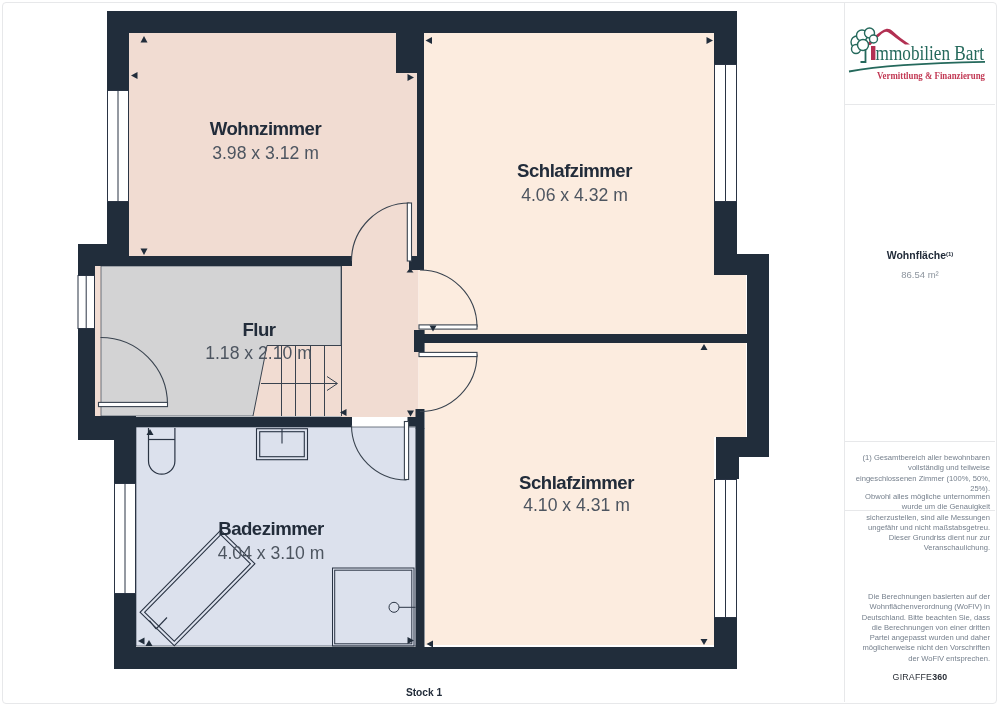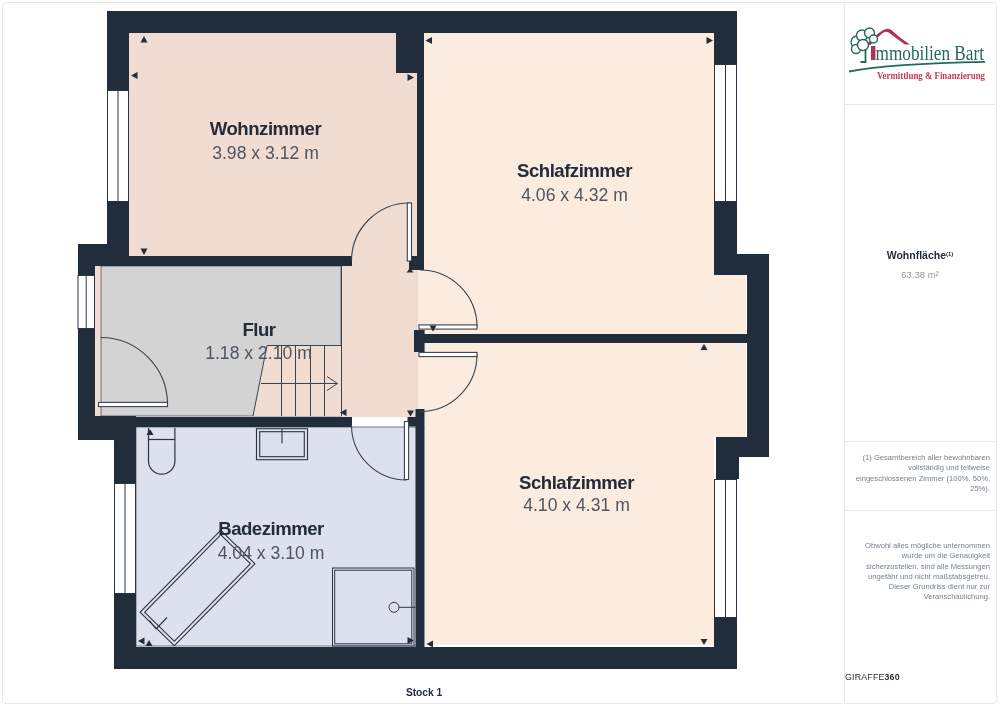--- a/index.html
+++ b/index.html
@@ -246,21 +246,22 @@
 
     <text x="31.5" y="60" font-family="Liberation Serif, serif" font-size="20" fill="#25695c" textLength="108.5" lengthAdjust="spacingAndGlyphs">mmobilien Bart</text>
 
     <path d="M 5 71.5 C 36 65.5 86 62.8 141 61.8" stroke="#25695c" stroke-width="1.8" fill="none"></path>
 
     <text x="33" y="78.8" font-family="Liberation Serif, serif" font-size="10.5" font-weight="bold" fill="#c23a55" textLength="108" lengthAdjust="spacingAndGlyphs">Vermittlung &amp; Finanzierung</text>
   </svg>
 
   <div style="position:absolute;left:845px;top:249px;width:150px;text-align:center;color:#222c3a;font-size:10.5px;font-weight:bold;font-family:'Liberation Sans',sans-serif;">Wohnfläche<span style="font-size:6px;font-weight:bold;vertical-align:3.5px;">(1)</span></div>
 
-  <div style="position:absolute;left:845px;top:269px;width:150px;text-align:center;color:#8d959e;font-size:9.5px;font-family:'Liberation Sans',sans-serif;">63.38 m²</div>
+  <div style="position:absolute;left:845px;top:269px;width:150px;text-align:center;color:#8d959e;font-size:9.5px;font-family:'Liberation Sans',sans-serif;">86.54 m²</div>
 
   <div class="side" style="left:850px;top:453px;width:140px;">(1) Gesamtbereich aller bewohnbaren vollständig und teilweise eingeschlossenen Zimmer (100%, 50%, 25%).</div>
 
-  <div class="side" style="left:850px;top:541px;width:140px;">Obwohl alles mögliche unternommen wurde um die Genauigkeit sicherzustellen, sind alle Messungen ungefähr und nicht maßstabsgetreu. Dieser Grundriss dient nur zur Veranschaulichung.</div>
-
-
-  <div style="position:absolute;left:845px;top:672px;width:150px;color:#2b3038;font-size:8.8px;letter-spacing:0.2px;font-family:'Liberation Sans',sans-serif;">GIRAFFE<b>360</b></div>
+  <div class="side" style="left:850px;top:492px;width:140px;">Obwohl alles mögliche unternommen wurde um die Genauigkeit sicherzustellen, sind alle Messungen ungefähr und nicht maßstabsgetreu. Dieser Grundriss dient nur zur Veranschaulichung.</div>
+
+  <div class="side" style="left:850px;top:592px;width:140px;">Die Berechnungen basierten auf der Wohnflächenverordnung (WoFlV) in Deutschland. Bitte beachten Sie, dass die Berechnungen von einer dritten Partei angepasst wurden und daher möglicherweise nicht den Vorschriften der WoFlV entsprechen.</div>
+
+  <div style="position:absolute;left:845px;top:672px;width:150px;text-align:center;color:#2b3038;font-size:8.8px;letter-spacing:0.2px;font-family:'Liberation Sans',sans-serif;">GIRAFFE<b>360</b></div>
 </div>
 
 </body></html>

